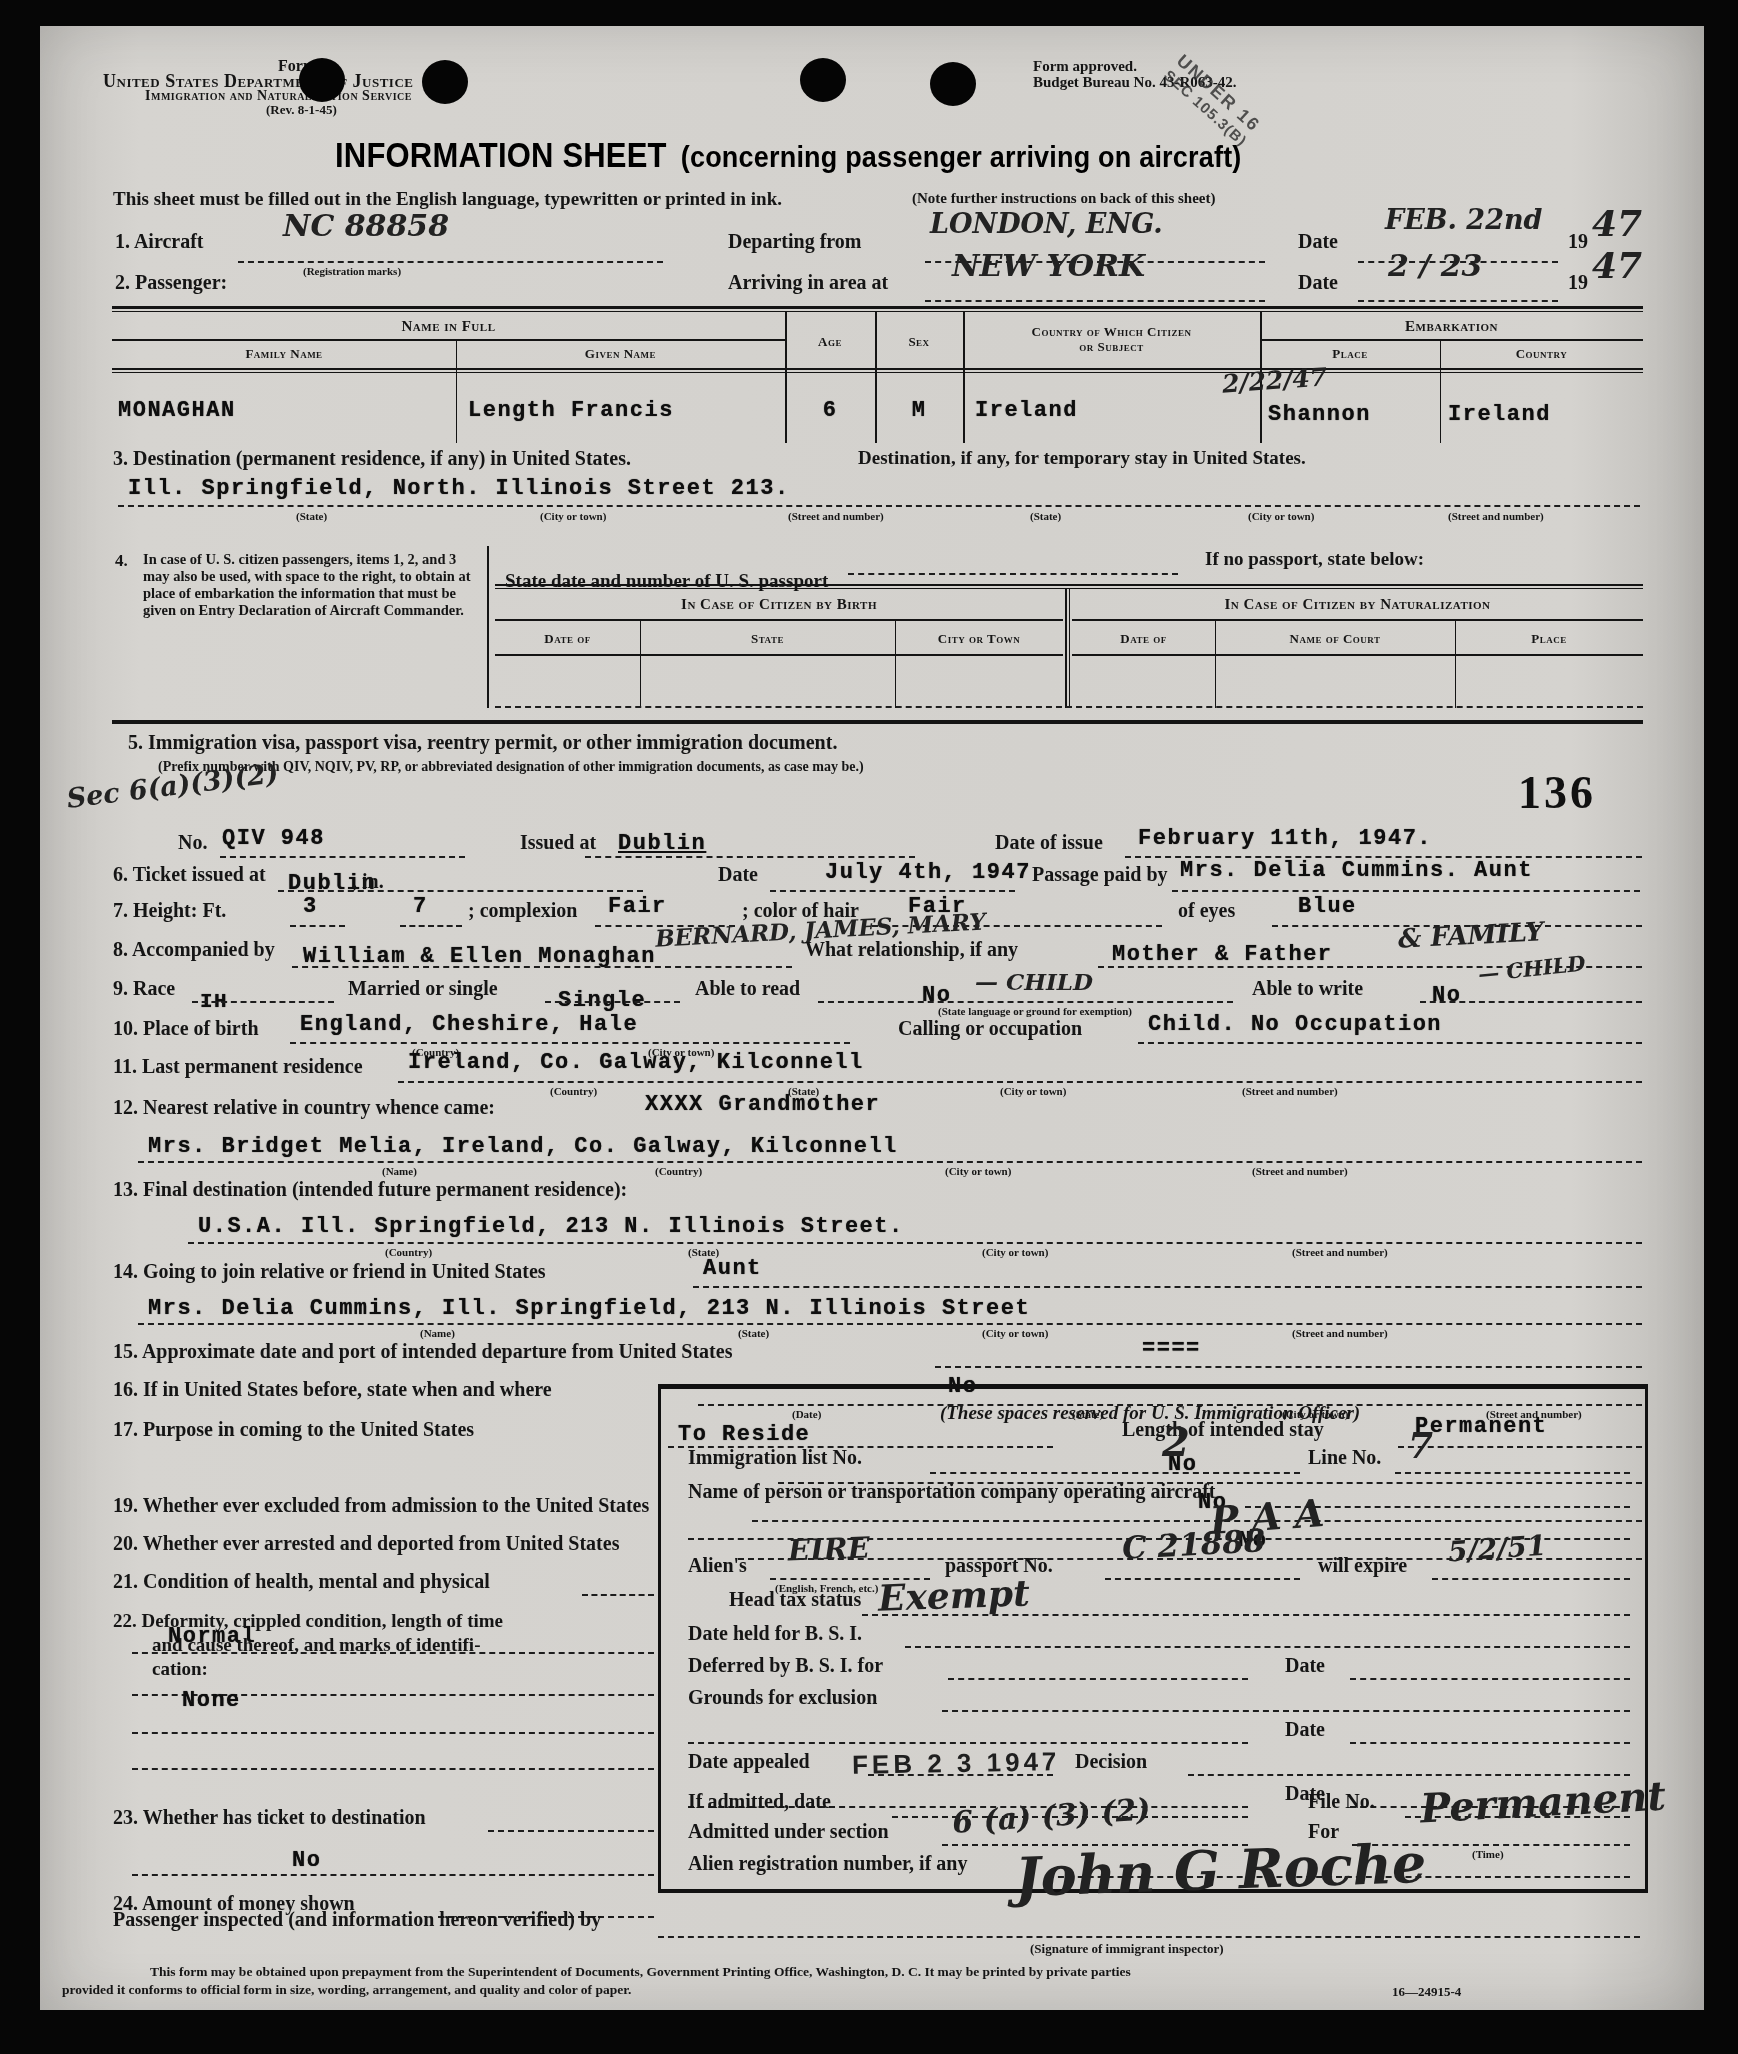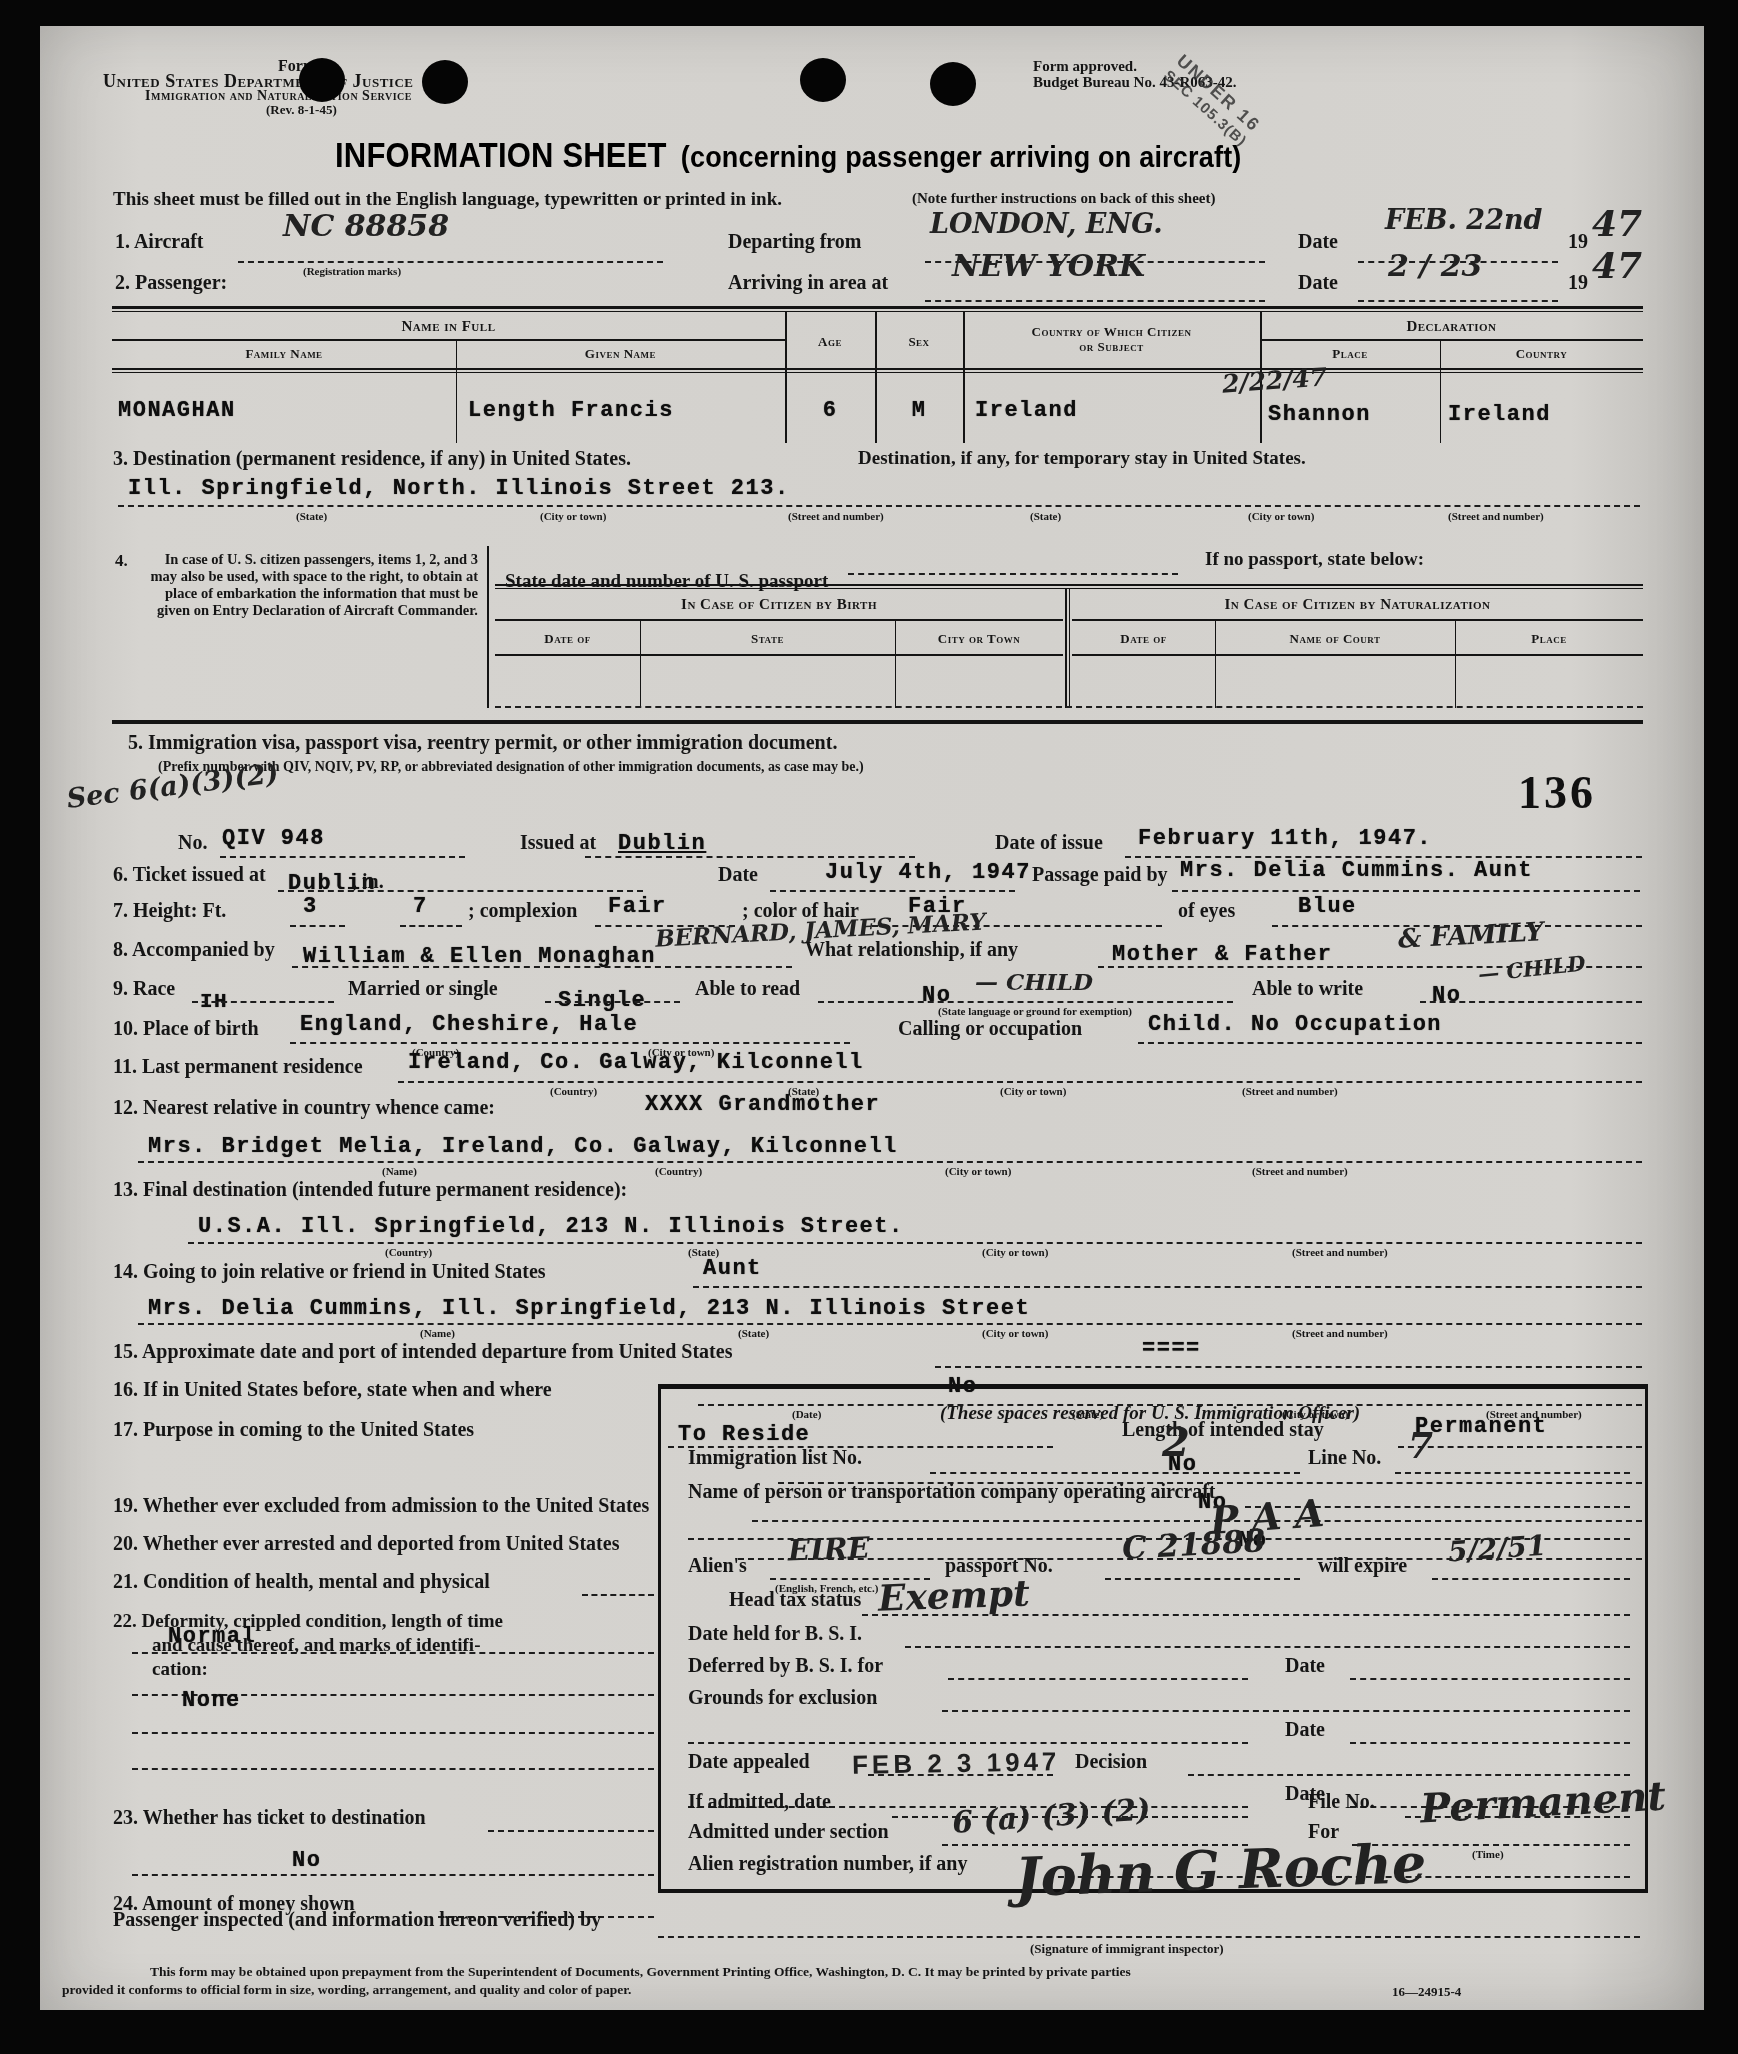--- a/index.html
+++ b/index.html
@@ -17,21 +17,21 @@
   .sm{font-size:11px;}
   .dots{border-bottom:2px dashed #1d1d1d;height:0;}
   .hl{background:#141414;}
   .vl{background:#141414;}
   .ctr{text-align:center;}
   .ttl{font-family:"Liberation Sans",sans-serif;font-weight:700;letter-spacing:.2px;
        transform:scaleY(1.12);transform-origin:left top;}
   .stamp{font-family:"Liberation Sans",sans-serif;font-weight:700;color:#2e2e2e;}
   .hole{position:absolute;width:46px;height:44px;border-radius:50%;background:#050505;z-index:30;}
   .box{position:absolute;border:3px solid #111;border-top-width:5px;border-bottom-width:4px;}
-  .wrapnote{white-space:normal;text-align:right;}
+  .wrapnote{white-space:normal;}
 </style>
 </head>
 <body>
 
 <div id="stage">
  <div id="paper">
 
   <div class="hole" style="left:259px;top:32px;"></div>
   <div class="hole" style="left:382px;top:34px;"></div>
   <div class="hole" style="left:760px;top:32px;"></div>
@@ -88,21 +88,21 @@
   <div class="el vl" style="left:1220px;top:286px;height:131px;width:2px;"></div>
   <div class="el vl" style="left:1400px;top:313px;height:104px;width:1px;"></div>
   <div class="el pr scx ctr" style="left:72px;top:292px;width:673px;font-size:15px;">Name in Full</div>
   <div class="el hl" style="left:72px;top:313px;width:673px;height:2px;"></div>
   <div class="el pr scx ctr" style="left:72px;top:320px;width:344px;font-size:13px;">Family Name</div>
   <div class="el pr scx ctr" style="left:416px;top:320px;width:329px;font-size:13px;">Given Name</div>
   <div class="el pr scx ctr" style="left:745px;top:308px;width:90px;font-size:13px;">Age</div>
   <div class="el pr scx ctr" style="left:835px;top:308px;width:88px;font-size:13px;">Sex</div>
   <div class="el pr scx ctr" style="left:923px;top:298px;width:297px;font-size:13px;">Country of Which Citizen</div>
   <div class="el pr scx ctr" style="left:923px;top:313px;width:297px;font-size:13px;">or Subject</div>
-  <div class="el pr scx ctr" style="left:1220px;top:292px;width:383px;font-size:15px;">Declaration</div>
+  <div class="el pr scx ctr" style="left:1220px;top:292px;width:383px;font-size:15px;">Embarkation</div>
   <div class="el hl" style="left:1220px;top:313px;width:383px;height:2px;"></div>
   <div class="el pr scx ctr" style="left:1220px;top:320px;width:180px;font-size:13px;">Place</div>
   <div class="el pr scx ctr" style="left:1400px;top:320px;width:203px;font-size:13px;">Country</div>
   <div class="el hl" style="left:72px;top:342px;width:1531px;height:2px;"></div>
   <div class="el hl" style="left:72px;top:346px;width:1531px;height:1px;"></div>
   <div class="el ty" style="left:78px;top:372px;font-size:22px;">MONAGHAN</div>
   <div class="el ty" style="left:428px;top:372px;font-size:22px;">Length Francis</div>
   <div class="el ty ctr" style="left:745px;top:372px;width:90px;font-size:22px;">6</div>
   <div class="el ty ctr" style="left:835px;top:372px;width:88px;font-size:22px;">M</div>
   <div class="el ty" style="left:935px;top:372px;font-size:22px;">Ireland</div>

